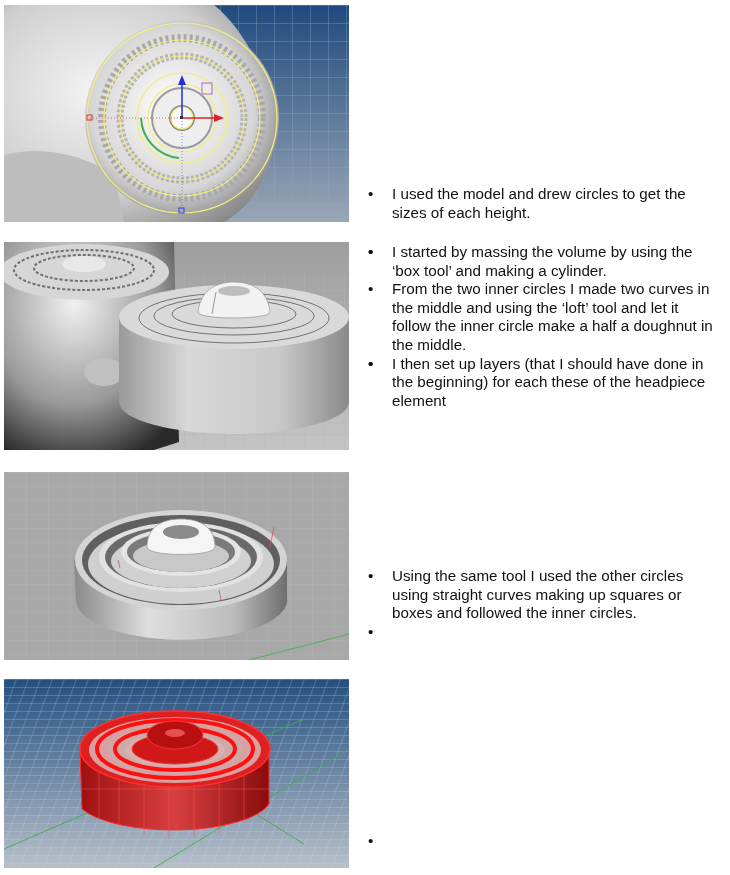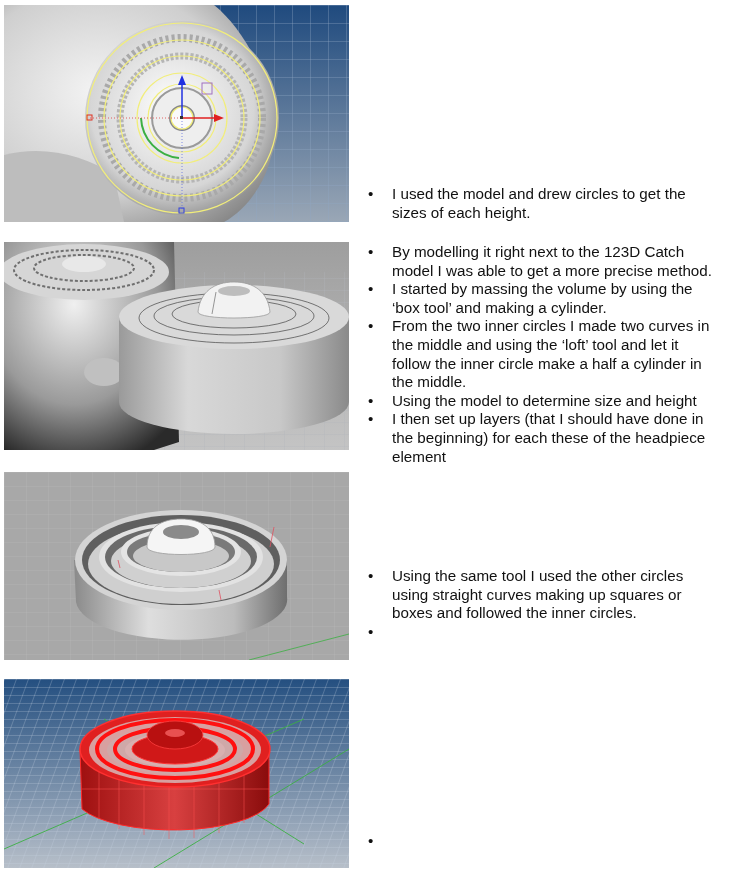--- a/index.html
+++ b/index.html
@@ -192,24 +192,24 @@
     <ellipse cx="171" cy="56" rx="28" ry="14" fill="#b81010" stroke="#ff4040" stroke-width="0.8"></ellipse>
     <ellipse cx="171" cy="54" rx="10" ry="4" fill="#e85050"></ellipse>
   </svg>
 </div>
 
 <ul class="bullets" id="b1">
   <li><span class="dot">•</span><span>I used the model and drew circles to get the sizes of each height.</span></li>
 </ul>
 
 <ul class="bullets" id="b2">
-  <li><span class="dot">•</span><span>By modelling it right next to the 123D Catch model I was able to get a more precise method.</span></li>
+  <li><span class="dot">•</span></li>
   <li><span class="dot">•</span><span>I started by massing the volume by using the ‘box tool’ and making a cylinder.</span></li>
-  <li><span class="dot">•</span><span>From the two inner circles I made two curves in the middle and using the ‘loft’ tool and let it follow the inner circle make a half a cylinder in the middle.</span></li>
-  <li><span class="dot">•</span><span>Using the model to determine size and height</span></li>
+  <li><span class="dot">•</span><span>From the two inner circles I made two curves in the middle and using the ‘loft’ tool and let it follow the inner circle make a half a doughnut in the middle.</span></li>
+  <li><span class="dot">•</span></li>
   <li><span class="dot">•</span><span>I then set up layers (that I should have done in the beginning) for each these of the headpiece element</span></li>
 </ul>
 
 <ul class="bullets" id="b3">
   <li><span class="dot">•</span><span>Using the same tool  I used the other circles using straight curves making up squares or boxes and followed the inner circles.</span></li>
   <li><span class="dot">•</span></li>
 </ul>
 
 <ul class="bullets" id="b4">
   <li><span class="dot">•</span></li>

